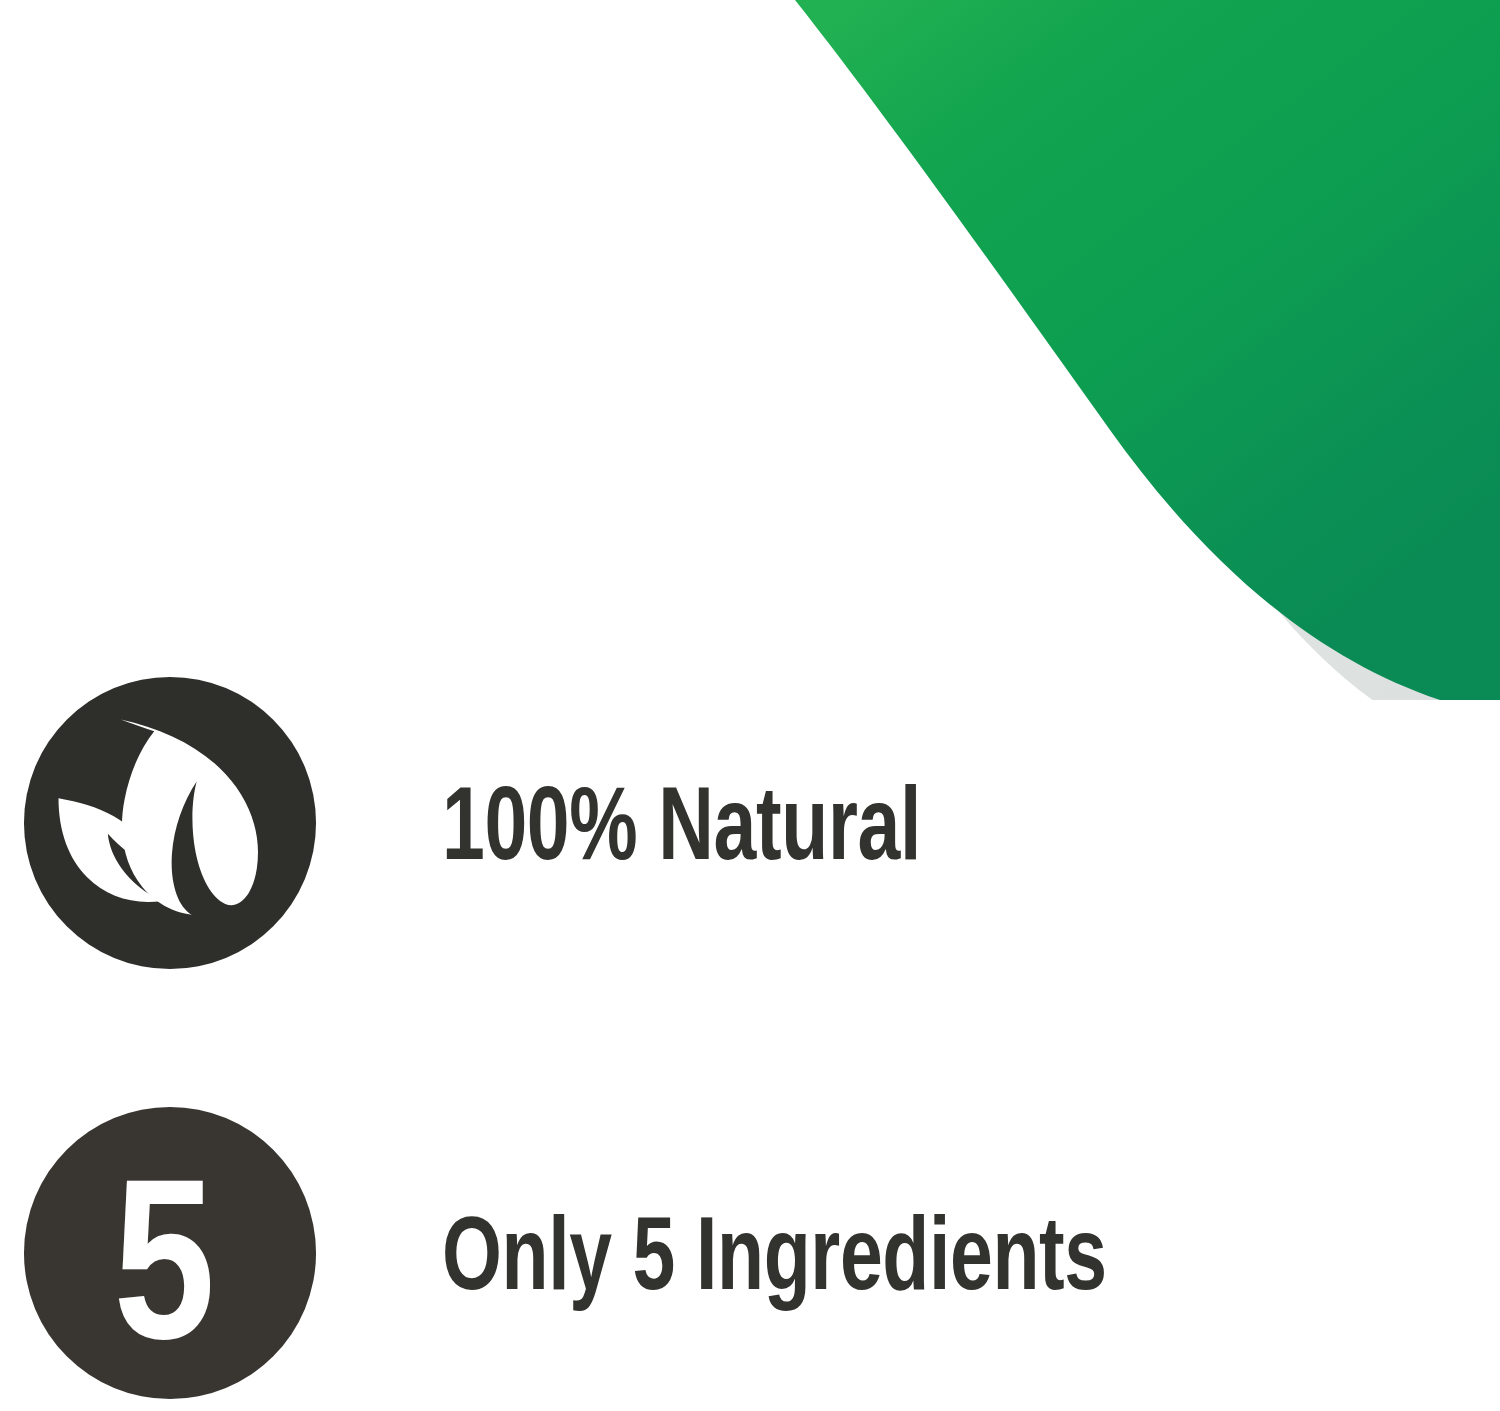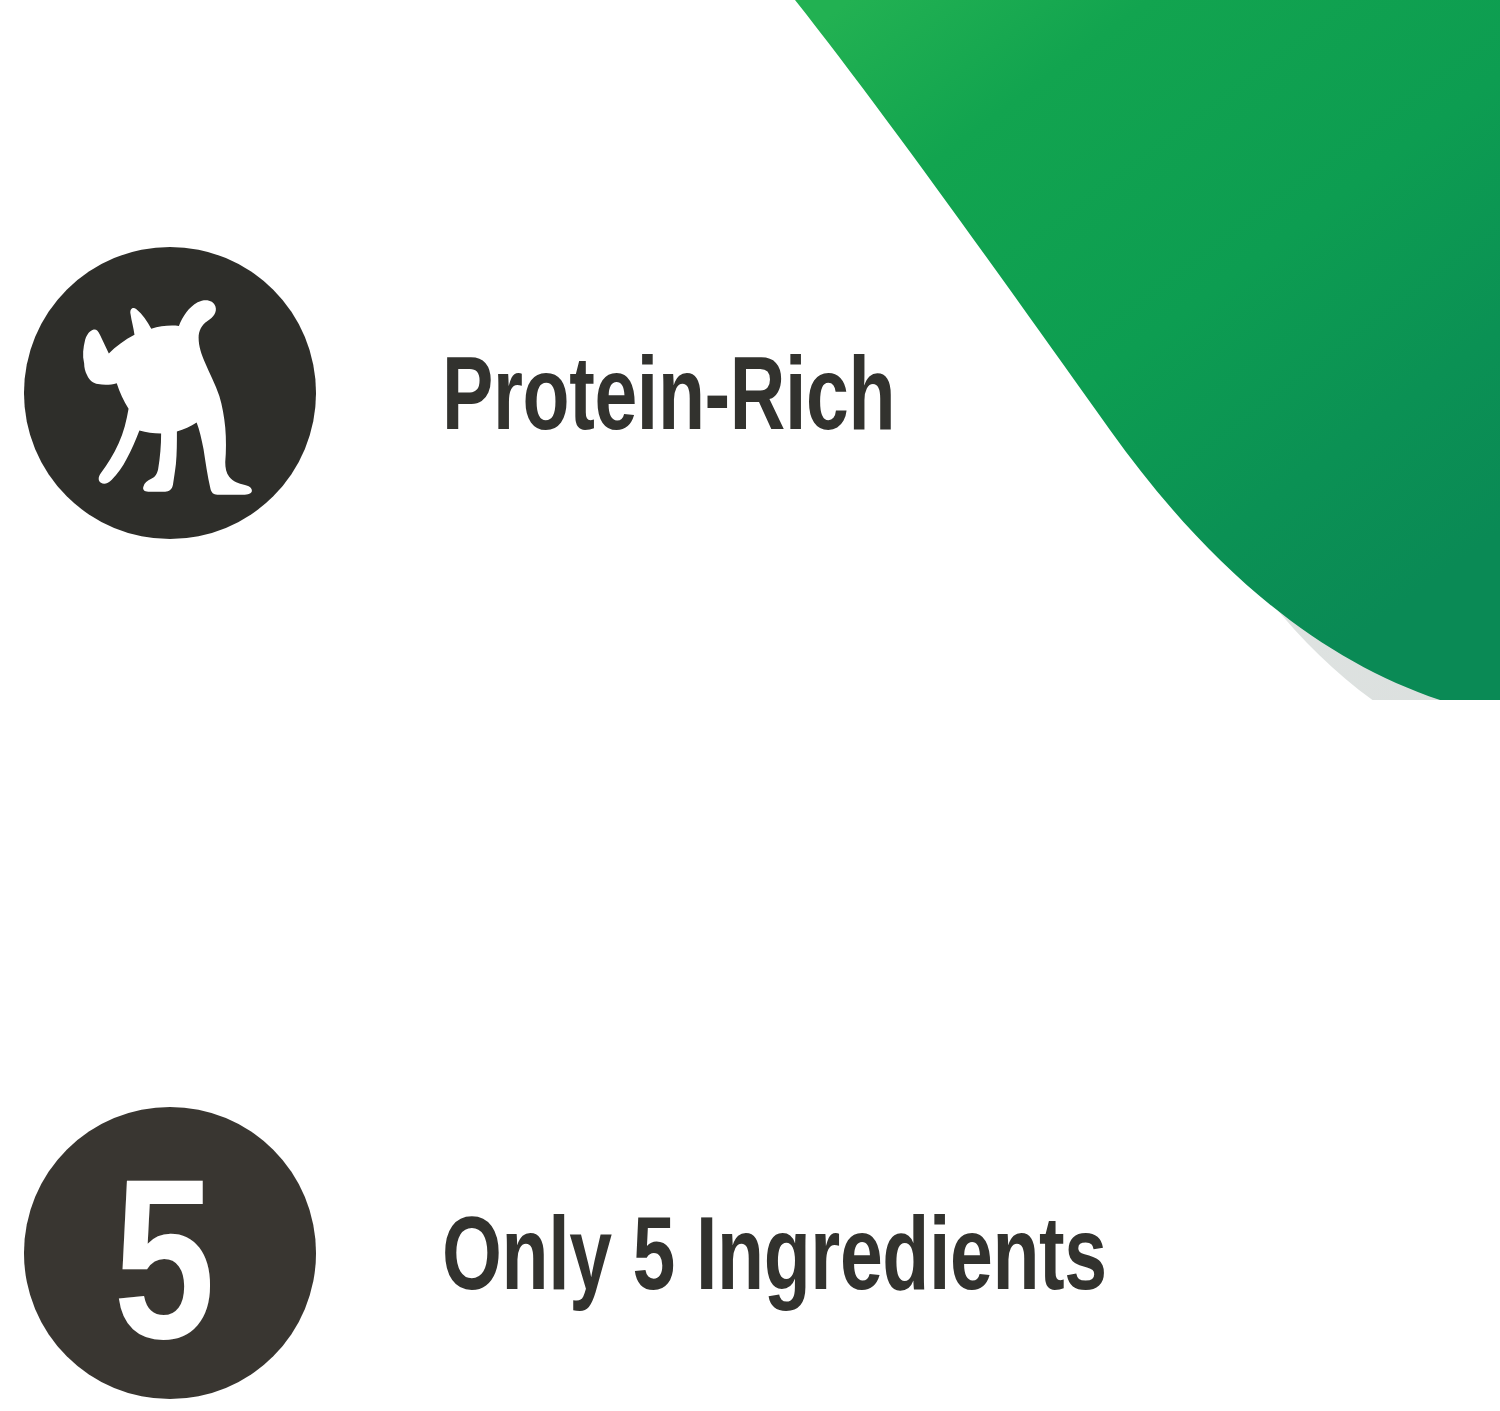--- a/index.html
+++ b/index.html
@@ -96,77 +96,54 @@
 
     <path d="M 60,0 C 190,120 330,300 430,460 C 500,572 560,648 640,700 L 760,700 L 760,0 Z" fill="url(#gradShadow)" opacity="0.55" transform="translate(10,12)"></path>
 
     <path d="M 300,0 C 360,170 470,380 600,520 C 660,585 710,640 760,684 L 760,0 Z" fill="url(#gradDeepEdge)"></path>
 
     <path d="M 258,0 C 300,160 400,360 520,500 C 600,592 680,660 760,706 L 760,0 Z" fill="url(#gradDark)"></path>
 
     <path d="M 55,0 C 150,120 270,290 370,430 C 470,570 580,660 700,700 L 760,700 L 760,0 Z" fill="url(#gradBright)"></path>
   </svg>
 
-  <div class="feature-row" id="row-0">
+
+  <div class="feature-row" id="row-1">
     <div class="badge">
       <svg viewBox="0 0 300 300" aria-hidden="true">
         <circle cx="150" cy="150" r="148" fill="#2e2e2a"></circle>
 
         <path fill="#ffffff" d="
-          M 63,120
-          C 61,112 62,104 64,96
-          C 66,90 69,87 72,86
-          C 75,85 77,87 79,91
-          L 88,110
-          C 95,103 104,96 114,91
-          C 113,84 111,77 110,70
-          C 109,65 112,62 116,65
-          C 122,70 127,77 131,85
-          C 140,82 150,81 159,82
-          C 163,72 169,63 178,58
-          C 186,54 194,56 196,62
-          C 198,68 194,73 188,77
-          C 182,81 179,87 179,94
-          C 179,103 182,111 185,118
-          C 190,130 196,141 200,153
-          C 203,163 205,174 206,185
-          C 207,197 207,209 206,220
-          C 206,226 207,231 210,235
-          C 214,240 220,242 225,243
-          C 230,244 233,246 233,249
-          C 233,252 229,253 224,253
-          L 198,253
-          C 194,253 192,251 191,247
-          C 188,234 186,220 184,207
-          C 182,197 180,188 177,180
-          C 171,184 164,187 157,189
-          C 157,200 157,211 156,222
-          C 155,230 154,237 153,243
-          C 152,248 149,250 145,250
-          L 128,250
-          C 124,250 122,248 123,245
-          C 124,241 127,239 131,237
-          C 135,235 137,232 138,227
-          C 140,215 141,203 141,191
-          C 133,191 126,190 119,188
-          C 115,198 111,208 106,217
-          C 102,225 97,232 91,238
-          C 87,242 83,243 80,241
-          C 77,239 77,235 80,231
-          C 87,222 93,212 98,201
-          C 103,190 106,178 108,166
-          C 103,158 99,149 96,140
-          C 90,142 83,142 77,141
-          C 72,140 68,137 66,132
-          C 64,128 63,124 63,120 Z"></path>
+          M 100,45
+          C 142,54 180,72 206,100
+          C 232,128 243,162 238,196
+          C 234,222 221,238 206,232
+          C 192,226 181,205 176,180
+          C 171,154 172,127 177,108
+          C 163,129 154,155 152,181
+          C 150,209 157,234 172,243
+          C 150,240 130,228 117,208
+          C 102,185 98,156 104,126
+          C 109,100 119,76 134,57
+          C 123,53 111,49 100,45 Z"></path>
+
+        <path fill="#ffffff" d="
+          M 37,125
+          C 37,158 47,186 66,205
+          C 86,225 113,233 142,229
+          C 125,221 111,210 101,196
+          C 93,185 88,173 87,161
+          C 100,176 116,187 134,192
+          C 129,175 119,161 105,151
+          C 90,140 71,132 52,128
+          C 47,127 42,126 37,125 Z"></path>
       </svg>
     </div>
-    <div class="feature-label">Protein-Rich</div>
+    <div class="feature-label">100% Natural</div>
   </div>
-
 
   <div class="feature-row" id="row-2">
     <div class="badge">
       <svg viewBox="0 0 300 300" aria-hidden="true">
         <circle cx="150" cy="150" r="148" fill="#393631"></circle>
         <text x="144" y="236" fill="#ffffff" font-family="Liberation Sans, sans-serif" font-size="232" font-weight="700" text-anchor="middle" transform="scale(0.80,1)" transform-origin="144 236">5</text>
       </svg>
     </div>
     <div class="feature-label">Only 5 Ingredients</div>
   </div>

